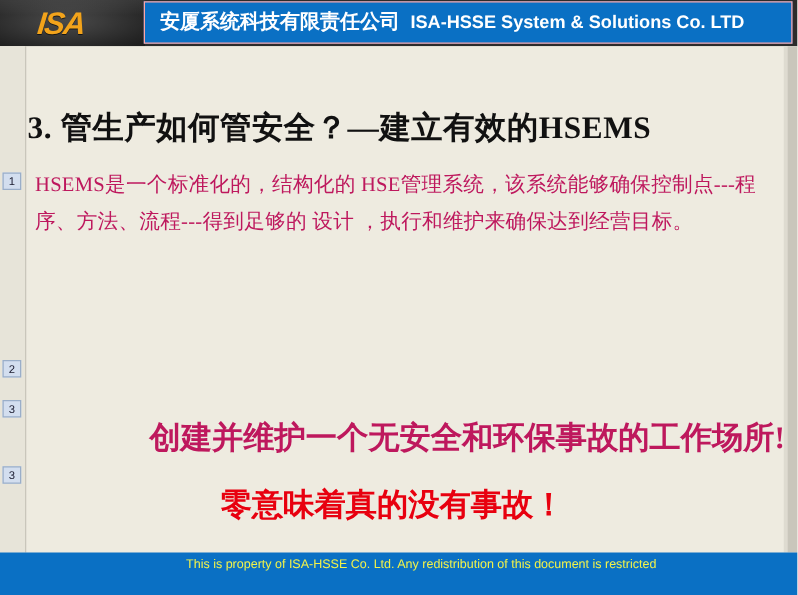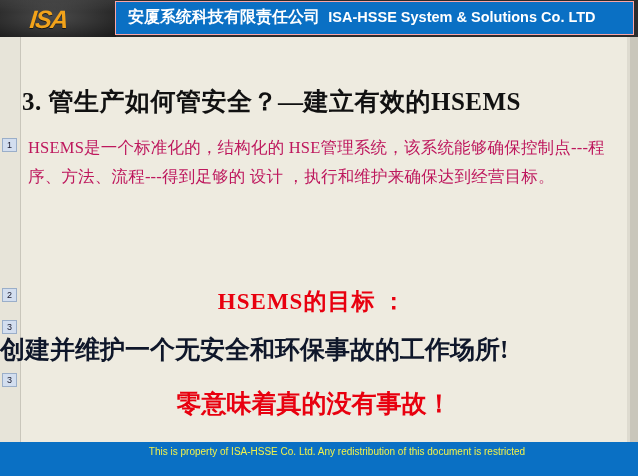--- a/index.html
+++ b/index.html
@@ -170,25 +170,25 @@
     font-size: 23px;
     font-weight: bold;
     color: #E8000F;
     letter-spacing: 1px;
   }
   #red-line-1 {
     position: absolute;
     left: 0;
     top: 296px;
     width: 628px;
-    text-align: left;
-    font-family: "Liberation Serif", serif;
-    font-size: 25px;
-    font-weight: bold;
-    color: #0f172a;
+    text-align: right;
+    font-family: "Liberation Serif", serif;
+    font-size: 25px;
+    font-weight: bold;
+    color: #be185d;
     letter-spacing: 0px;
   }
   #red-line-2 {
     position: absolute;
     left: 0;
     top: 350px;
     width: 628px;
     text-align: center;
     font-family: "Liberation Serif", serif;
     font-size: 25px;
@@ -241,21 +241,20 @@
 
     <div class="anim-marker" style="top:101px">1</div>
     <div class="anim-marker" style="top:251px">2</div>
     <div class="anim-marker" style="top:283px">3</div>
     <div class="anim-marker" style="top:336px">3</div>
 
     <div id="slide-title">3. 管生产如何管安全？—建立有效的HSEMS</div>
 
     <div id="paragraph">HSEMS是一个标准化的，结构化的 HSE管理系统，该系统能够确保控制点---程序、方法、流程---得到足够的 设计 ，执行和维护来确保达到经营目标。</div>
 
-    <div id="red-heading">HSEMS的目标 ：</div>
     <div id="red-line-1">创建并维护一个无安全和环保事故的工作场所!</div>
     <div id="red-line-2">零意味着真的没有事故！</div>
 
   </div>
 
   <div id="footer">
     <div class="footer-line" id="footer-line-1">This is property of ISA-HSSE Co. Ltd. Any redistribution of this document is restricted</div>
   </div>
 
 </div>

